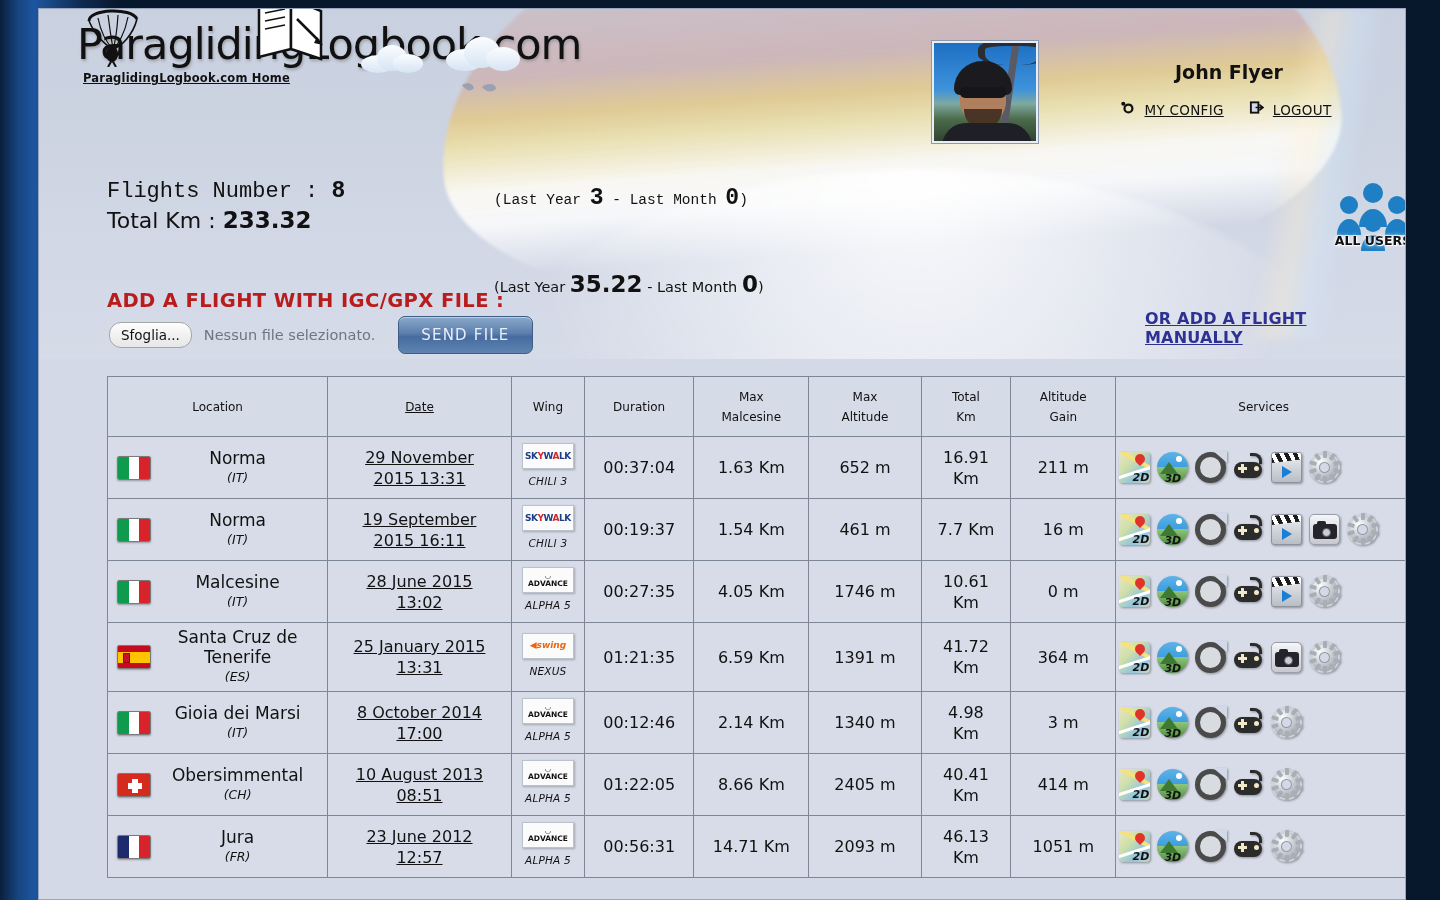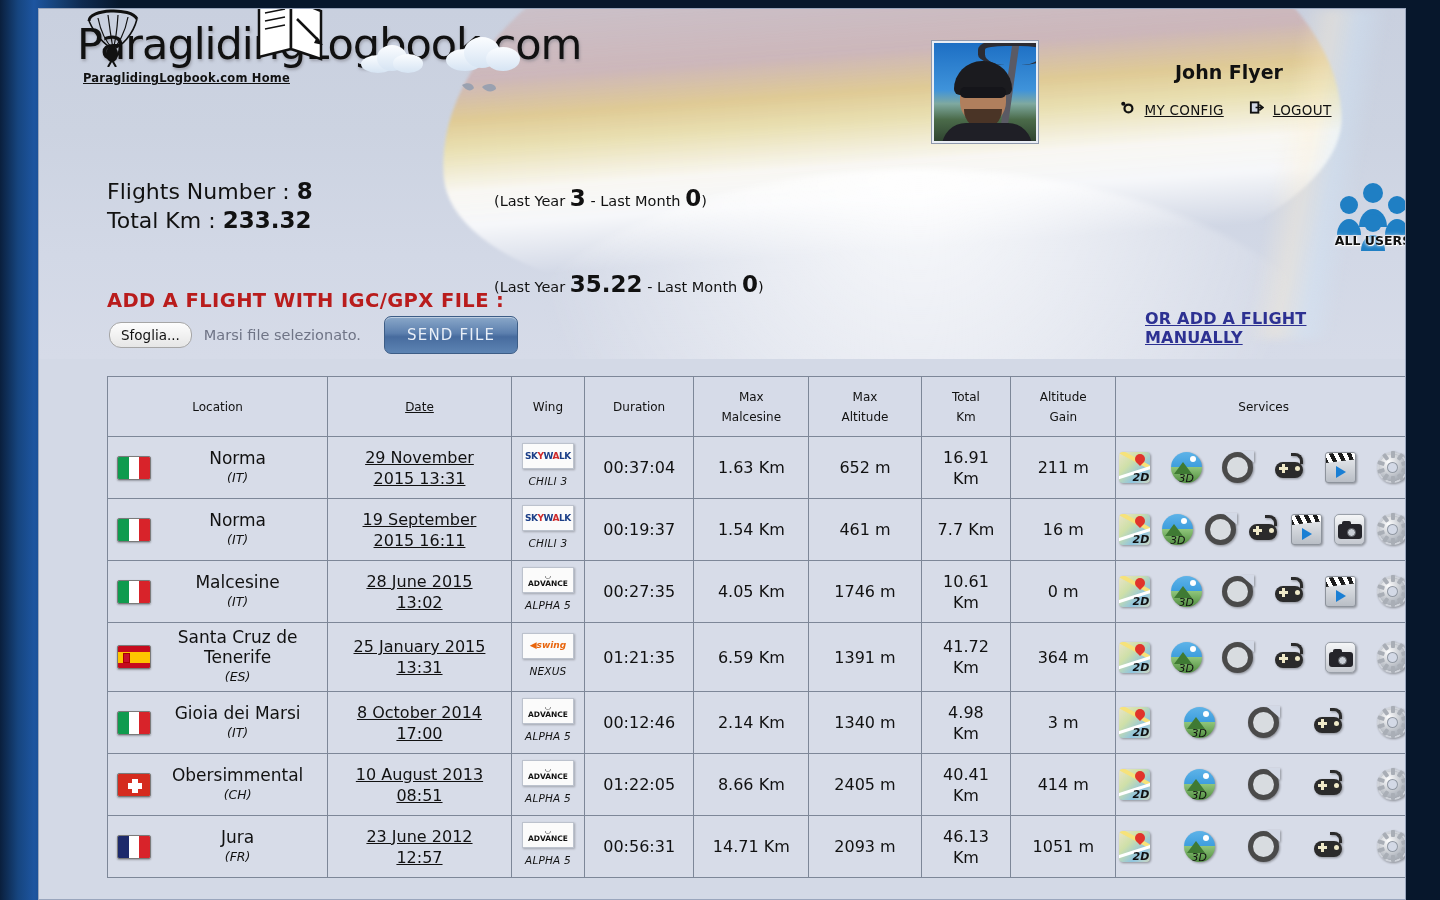--- a/index.html
+++ b/index.html
@@ -191,34 +191,34 @@
     display:flex;align-items:center;justify-content:center;
     box-shadow:1px 1px 2px rgba(0,0,0,.25);
     overflow:hidden;
   }
   .wl-skywalk{ font-size:9px; font-weight:bold; letter-spacing:-.5px; color:#1c3f88;}
   .wl-skywalk i{font-style:normal;color:#d02b2b;}
   .wl-advance{ font-size:7.5px; font-weight:bold; color:#111; line-height:1;}
   .wl-swing{ font-size:9px;font-weight:bold;font-style:italic;color:#e8650d;}
   .wing-model{ display:block; font-size:10.5px; font-style:italic; color:#111; margin-top:2px; letter-spacing:.2px;}
 
-  .svc{ display:flex; align-items:center; justify-content:space-between; gap:7px;}
+  .svc{ display:flex; align-items:center; justify-content:flex-start; gap:7px;}
   .svc-ico{ width:31px;height:31px;position:relative;display:inline-block;cursor:pointer;
             filter:drop-shadow(1px 1px 1px rgba(0,0,0,.35));}
 
   .i2d{border-radius:4px;background:linear-gradient(135deg,#e9e4c9 0%,#cfe0a8 35%,#8ec4e0 70%,#cfd9c0 100%);overflow:hidden;}
   .i2d .road{position:absolute;left:-4px;top:6px;width:42px;height:4px;background:#f6e27a;transform:rotate(28deg);}
   .i2d .road2{position:absolute;left:-2px;top:18px;width:42px;height:3px;background:#fff;transform:rotate(-18deg);}
   .i2d .pin{position:absolute;right:5px;top:2px;width:10px;height:10px;border-radius:50% 50% 50% 0;background:#e0342b;transform:rotate(-45deg);}
   .i2d .lbl{position:absolute;right:1px;bottom:0px;font-size:11px;font-weight:bold;color:#111;line-height:11px;}
 
   .i3d{border-radius:50%;background:linear-gradient(to bottom,#5eb3e8 0%,#3e9ede 48%,#8fc57a 49%,#4f8c3f 100%);overflow:hidden;}
   .i3d .sun{position:absolute;right:6px;top:4px;width:6px;height:6px;border-radius:50%;background:#fff;}
   .i3d .mtn{position:absolute;left:3px;bottom:9px;width:0;height:0;border-left:9px solid transparent;border-right:9px solid transparent;border-bottom:12px solid #3f7a33;}
-  .i3d .lbl{position:absolute;left:50%;transform:translateX(-50%);bottom:-1px;font-size:11px;font-weight:normal;color:#111;line-height:11px;}
+  .i3d .lbl{position:absolute;left:50%;transform:translateX(-50%);bottom:-1px;font-size:11px;font-weight:bold;color:#111;line-height:11px;}
 
   .irep{border-radius:50%;background:#4a4a4a;}
   .irep::after{content:"";position:absolute;left:5px;top:5px;width:21px;height:21px;border-radius:50%;background:#d8dce0;}
   .irep .tri{position:absolute;left:11px;top:9px;width:0;height:0;border-top:6px solid transparent;border-bottom:6px solid transparent;border-left:10px solid #e23b1e;}
   .irep .cut{position:absolute;right:-1px;top:-1px;width:14px;height:12px;background:#d3d9e6;clip-path:polygon(100% 0,0 0,100% 100%);}
 
   .igame{background:none;}
   .igame .pad{position:absolute;left:1px;top:10px;width:28px;height:16px;border-radius:9px;background:#2b2b2b;}
   .igame .pl{position:absolute;left:5px;top:15px;width:9px;height:3px;background:#efe9c8;}
   .igame .pl2{position:absolute;left:8px;top:12px;width:3px;height:9px;background:#efe9c8;}
@@ -314,21 +314,21 @@
       <span class="ul-ico" style="margin-left:14px;">
         <svg width="15" height="15" viewBox="0 0 16 16">
             <rect x="1" y="1.5" width="10" height="13" fill="#111"></rect>
             <rect x="3" y="3.5" width="6" height="9" fill="#d3d9e6"></rect>
             <path d="M7 8 h7 M11 5 l4 3 -4 3" stroke="#111" stroke-width="1.8" fill="none"></path>
           </svg>
       </span><a href="#">LOGOUT</a>
     </div>
 
     <div class="stats">
-      <div class="stat-line" style="position:relative;">
+      <div class="stat-line" style="position:relative;font-family:Liberation Mono, monospace;">
         <span>Flights Number :</span>
         <b>8</b>
         <span class="paren p1"><span>(Last Year </span><b>3</b><span> - Last Month </span><b>0</b><span>)</span></span>
       </div>
       <div class="stat-line" style="position:relative;">
         <span>Total Km :</span>
         <b>233.32</b>
         <span class="paren p3"><span>(Last Year </span><b>35.22</b><span> - Last Month </span><b>0</b><span>)</span></span>
       </div>
     </div>
@@ -345,21 +345,21 @@
           <circle cx="44" cy="44" r="9"></circle>
             <path d="M32 72 a12 16 0 0 1 24 0 z"></path>
         </g>
       </svg>
       <div class="au-label">ALL USERS</div>
     </div>
 
     <div class="add-title">ADD A FLIGHT WITH IGC/GPX FILE :</div>
     <div class="filerow">
       <button class="browse-btn">Sfoglia...</button>
-      <span class="nofile">Marsi file selezionato.</span>
+      <span class="nofile">Nessun file selezionato.</span>
       <button class="send-btn">SEND FILE</button>
     </div>
     <a class="manual-link" href="#">OR ADD A FLIGHT MANUALLY</a>
 
     <table class="flights">
       <thead>
         <tr>
           <th class="c-loc">Location</th>
           <th class="c-date">Date</th>
           <th class="c-wing">Wing</th>

